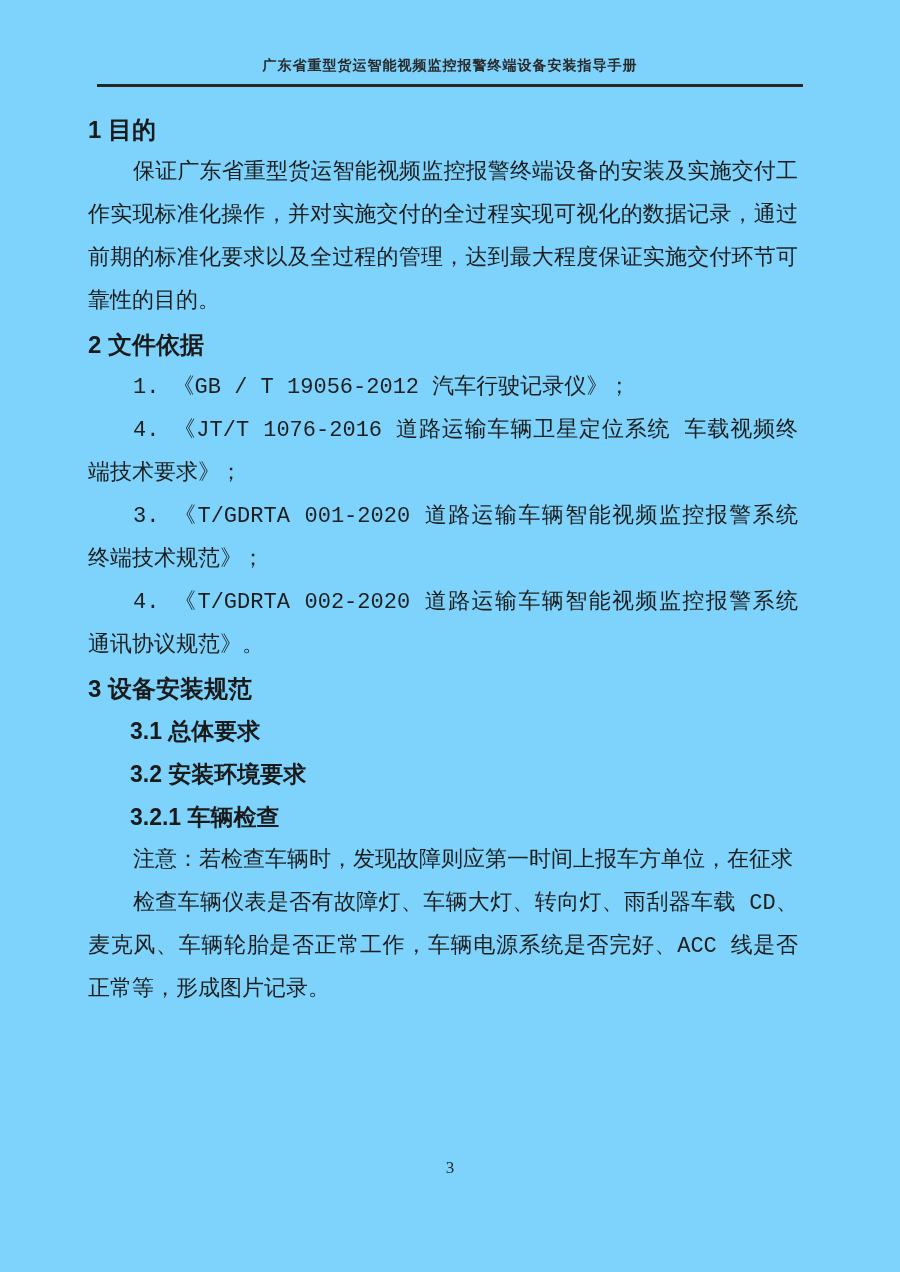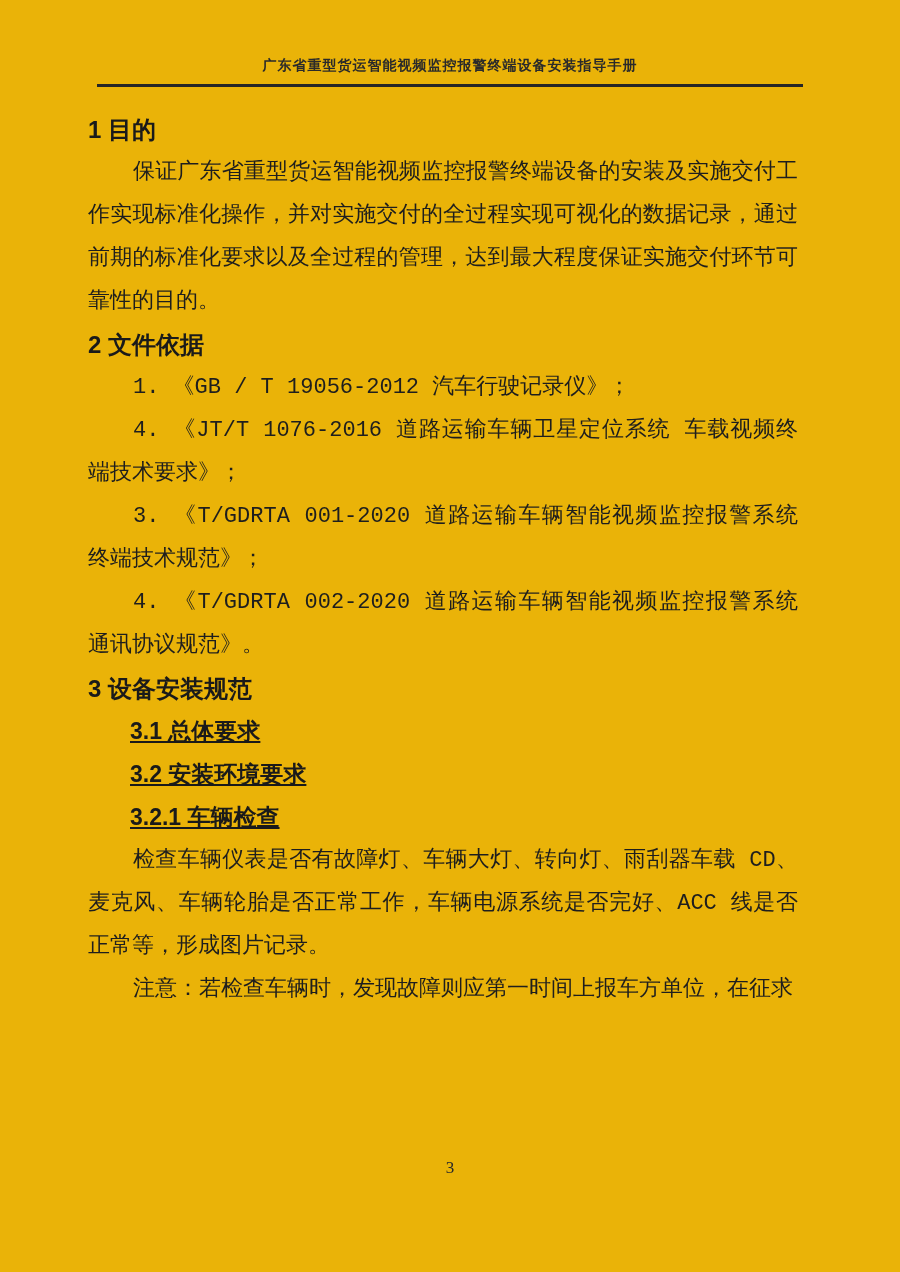--- a/index.html
+++ b/index.html
@@ -4,21 +4,21 @@
 <style>
   html, body {
     margin: 0;
     padding: 0;
     background: #ffffff;
   }
   .page {
     position: relative;
     width: 900px;
     height: 1272px;
-    background: #eab308;
+    background: #7dd3fc;
     overflow: hidden;
     color: #1e1e1e;
     font-family: "Liberation Serif", "DejaVu Serif", serif;
   }
   
   .doc-header {
     padding-top: 57px;
   }
   .doc-header-title {
     text-align: center;
@@ -59,21 +59,20 @@
     text-indent: 0;
   }
   h2.doc-h2, h3.doc-h3 {
     margin: 0;
     font-family: "Liberation Sans", "DejaVu Sans", sans-serif;
     font-size: 23px;
     line-height: 43px;
     font-weight: bold;
     color: #1a1a1a;
     text-indent: 42px;
-    text-decoration: underline;
   }
   
   .doc-footer {
     position: absolute;
     left: 0;
     right: 0;
     top: 1157px;
     text-align: center;
   }
   .page-number {
@@ -111,23 +110,23 @@
 
     <h1 class="doc-h1">3 设备安装规范</h1>
 
     <h2 class="doc-h2">3.1 总体要求</h2>
 
 
     <h2 class="doc-h2">3.2 安装环境要求</h2>
 
     <h3 class="doc-h3">3.2.1 车辆检查</h3>
 
+    <p>注意：若检查车辆时，发现故障则应第一时间上报车方单位，在征求</p>
+
     <p>检查车辆仪表是否有故障灯、车辆大灯、转向灯、雨刮器车载 CD、麦克风、车辆轮胎是否正常工作，车辆电源系统是否完好、ACC 线是否正常等，形成图片记录。</p>
-
-    <p>注意：若检查车辆时，发现故障则应第一时间上报车方单位，在征求</p>
 
   </main>
 
   <footer class="doc-footer">
     <div class="page-number">3</div>
   </footer>
 
 </div>
 
 </body></html>

